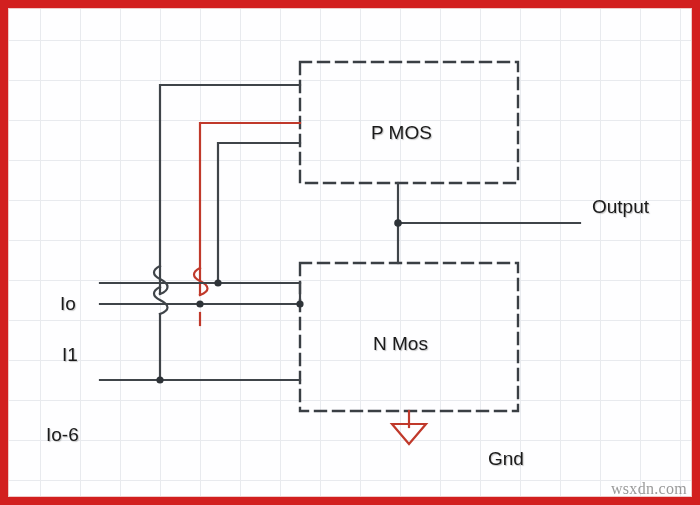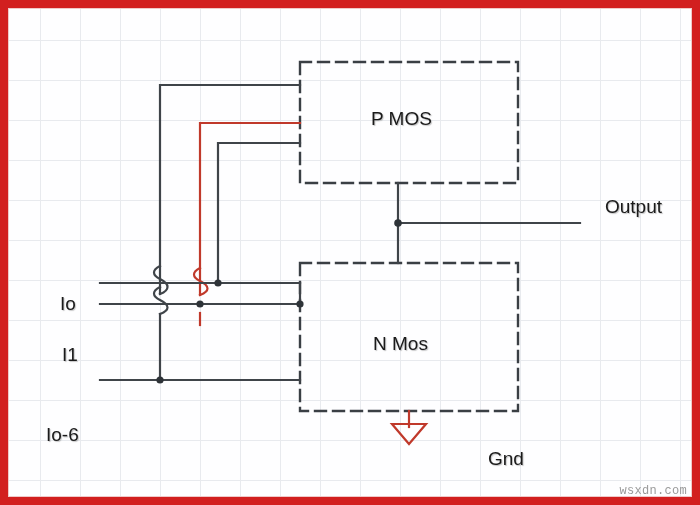--- a/index.html
+++ b/index.html
@@ -71,23 +71,23 @@
     text-shadow: 1px 1px 1px rgba(150,150,150,0.55);
   }
   .lbl-block { font-size: 19px; }
   .lbl-io    { font-size: 19px; margin-top: 44px; }
   .lbl-out   { font-size: 19px; }
   .watermark {
     position: absolute;
     right: 13px;
     bottom: 7px;
     z-index: 30;
-    font-size: 12px;
+    font-size: 16px;
     color: #9a9a9a;
-    font-family: Liberation Mono, monospace;
+    font-family: Liberation Serif, serif;
     letter-spacing: 0.3px;
   }
 </style>
 </head>
 <body>
 
 <div id="canvas">
 
   <div class="grid"></div>
 
@@ -126,31 +126,31 @@
 
     <g fill="#2e3338" stroke="none">
       <circle cx="200" cy="304" r="3.6"></circle>
       <circle cx="218" cy="283" r="3.6"></circle>
       <circle cx="300" cy="304" r="3.6"></circle>
       <circle cx="160" cy="380" r="3.6"></circle>
       <circle cx="398" cy="223" r="3.8"></circle>
     </g>
   </svg>
 
-  <div class="lbl lbl-block" style="left:371px; top:108px;">P MOS</div>
+  <div class="lbl lbl-block" style="left:371px; top:122px;">P MOS</div>
 
   <div class="lbl lbl-block" style="left:373px; top:333px;">N Mos</div>
 
   <div class="lbl lbl-io" style="left:60px; top:249px;">Io</div>
 
   <div class="lbl lbl-io" style="left:62px; top:300px;">I1</div>
 
   <div class="lbl lbl-io" style="left:46px; top:380px;">Io-6</div>
 
-  <div class="lbl lbl-out" style="left:592px; top:196px;margin-left:13px;">Output</div>
+  <div class="lbl lbl-out" style="left:592px; top:196px;">Output</div>
 
   <div class="lbl lbl-block" style="left:488px; top:448px;">Gnd</div>
 
   <div class="watermark">wsxdn.com</div>
 
   <div class="frame-inner"></div>
   <div class="frame"></div>
 </div>
 
 </body></html>

